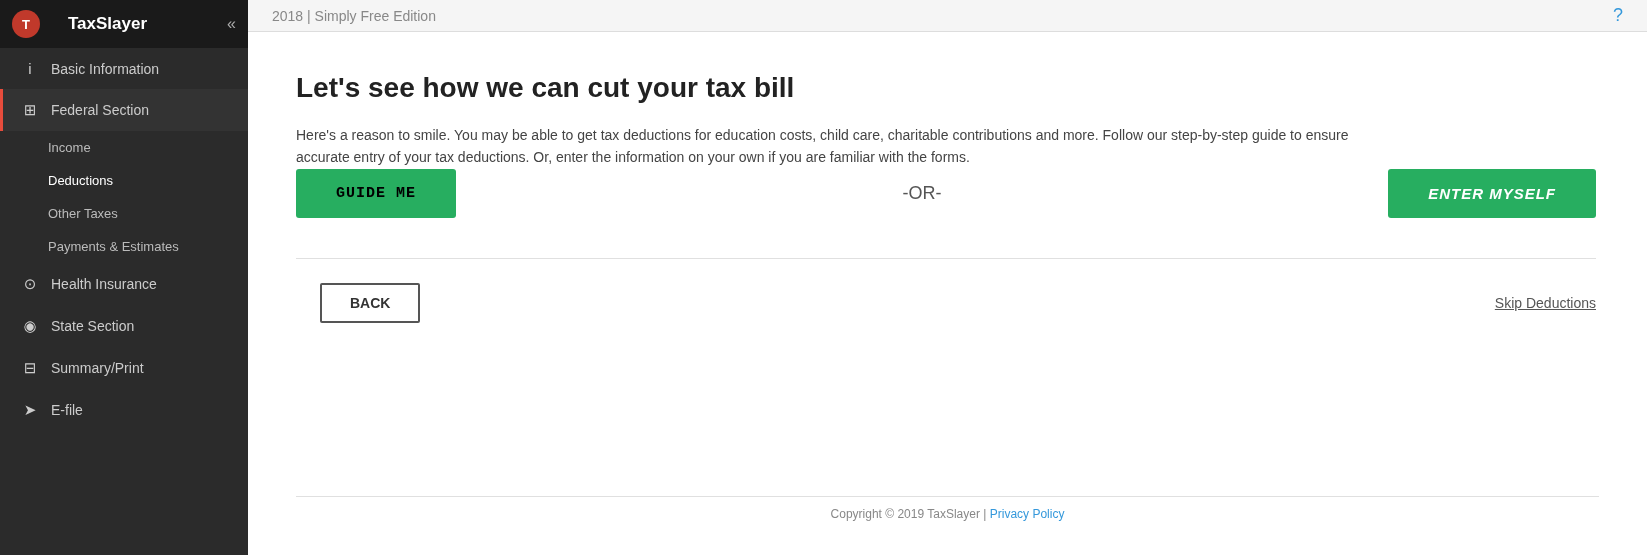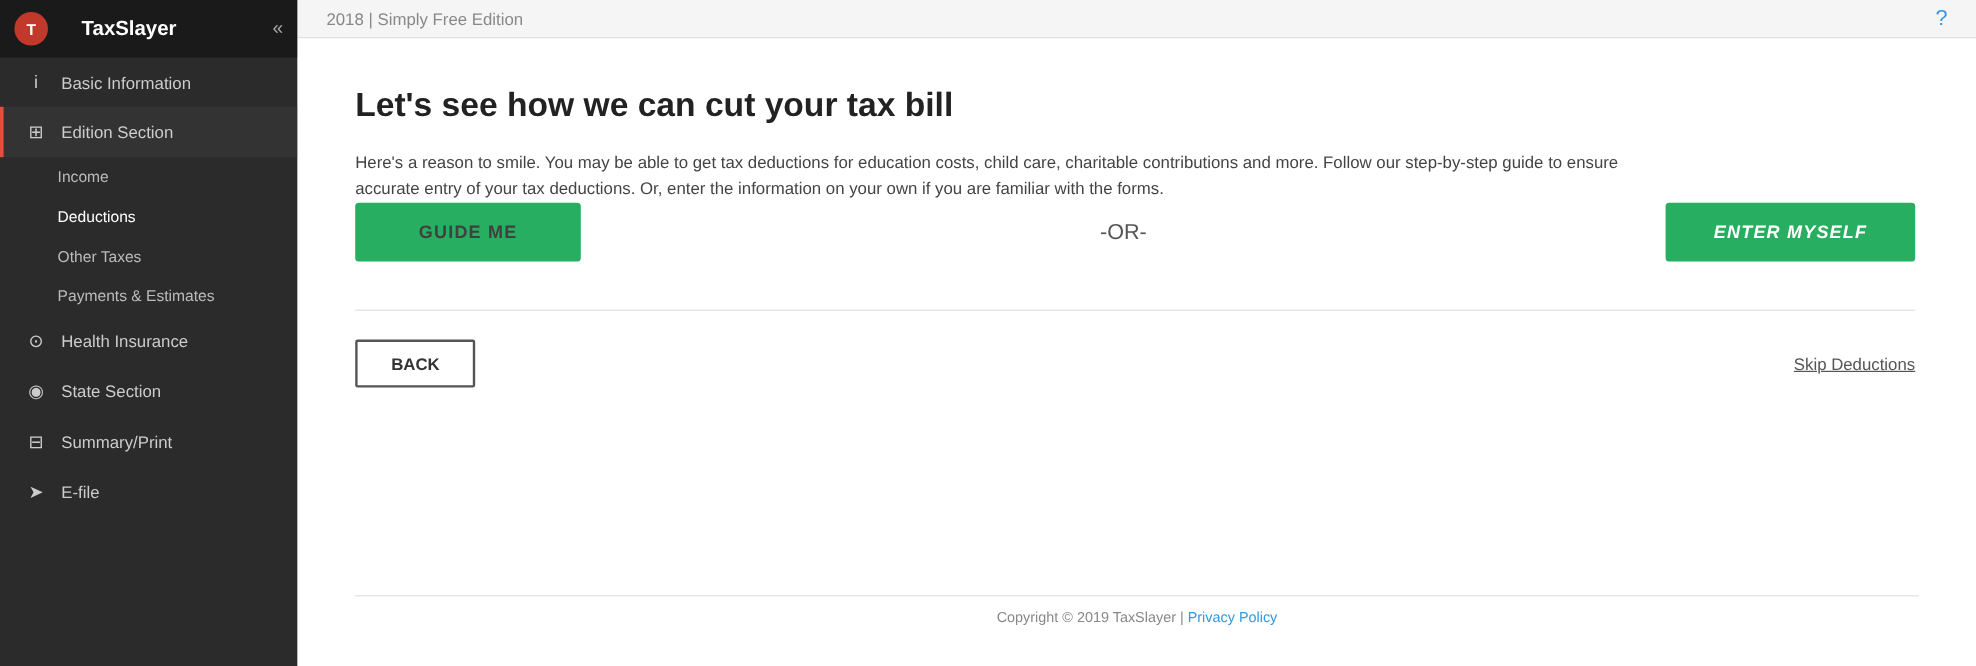--- a/index.html
+++ b/index.html
@@ -147,28 +147,29 @@
     #action-row {
       display: flex;
       align-items: center;
       justify-content: space-between;
       margin-bottom: 40px;
       max-width: 1300px;
     }
 
     #guide-btn {
       background: #27ae60;
-      color: #404040;
+      color: #000000;
       border: none;
-      padding: 16px 53px;
+      padding: 16px 40px;
       font-size: 15px;
       font-weight: bold;
       letter-spacing: 1px;
       cursor: pointer;
       border-radius: 3px;
+      font-family: Liberation Mono, monospace;
     }
 
     #or-text {
       font-size: 18px;
       color: #555;
       font-weight: normal;
     }
 
     #enter-myself-btn {
       background: #27ae60;
@@ -194,20 +195,21 @@
 
     #back-btn {
       background: white;
       color: #333;
       border: 2px solid #555;
       padding: 10px 28px;
       font-size: 14px;
       font-weight: bold;
       cursor: pointer;
       border-radius: 2px;
+      margin-left: 24px;
     }
 
     #skip-deductions-link {
       color: #555;
       font-size: 14px;
       text-decoration: underline;
       cursor: pointer;
       background: none;
       border: none;
     }
@@ -240,21 +242,21 @@
     <span id="collapse-icon">«</span>
   </div>
 
   <div class="nav-item">
     <span class="nav-icon">i</span>
     <span>Basic Information</span>
   </div>
 
   <div class="nav-item active">
     <span class="nav-icon">⊞</span>
-    <span>Edition Section</span>
+    <span>Federal Section</span>
   </div>
 
   <div class="sub-nav-item">
     <span>Income</span>
   </div>
   <div class="sub-nav-item active-sub">
     <span>Deductions</span>
   </div>
   <div class="sub-nav-item">
     <span>Other  Taxes</span>

